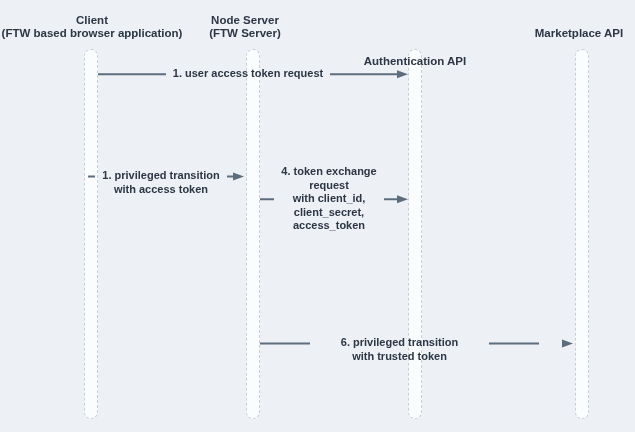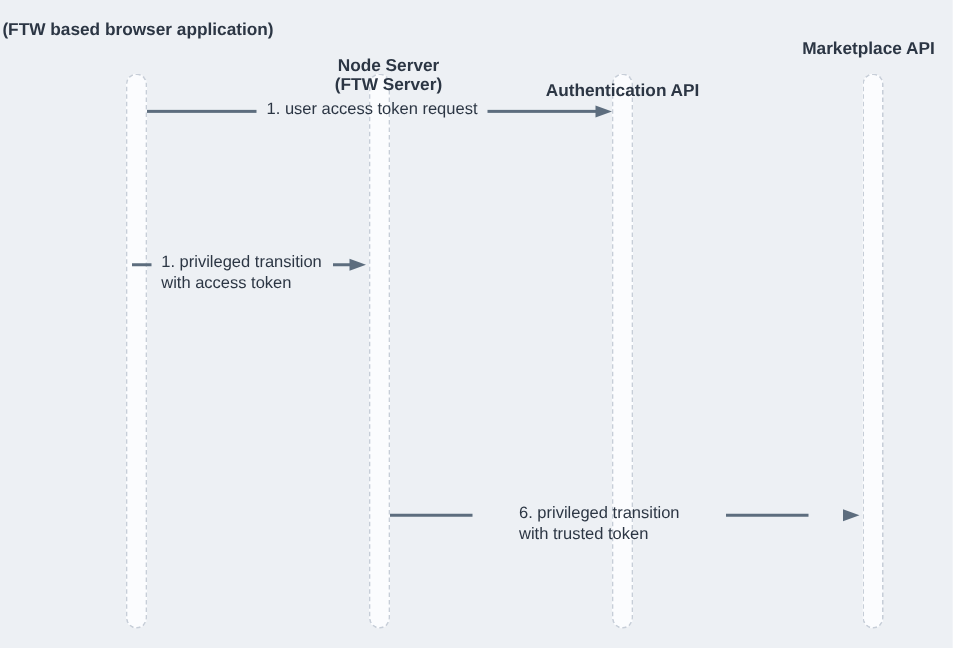--- a/index.html
+++ b/index.html
@@ -30,32 +30,32 @@
   
   .participant{
     position:absolute;transform:translateX(-50%);
     text-align:center;color:var(--text);
     font-weight:bold;font-size:11.5px;line-height:13px;
     white-space:nowrap;
   }
   .p-two{top:14px;}
   .p-one{top:27px;}
   .p-client{left:92px;}
-  .p-node{left:259px;margin-top:24px;}
+  .p-node{left:245px;}
   .p-auth{left:415px;margin-top:28px;}
   .p-market{left:579px;text-align:right;}
   
   .msg{
     position:absolute;display:flex;align-items:center;
     transform:translateY(-50%);
   }
   .seg{flex:1;height:2px;background:var(--arrow);min-width:4px;}
   .mlabel{
-    flex:none;margin:17px 7px;white-space:pre-line;
-    font-size:11px;line-height:13.5px;color:var(--text);
+    flex:none;margin:17px 7px;white-space:pre-line;text-align:center;
+    font-size:11px;line-height:13.5px;color:var(--text);font-weight:bold;
   }
   .align-first .mlabel{transform:translateY(6.75px);}
   .ah-r{flex:none;width:0;height:0;border-top:4px solid transparent;
     border-bottom:4px solid transparent;border-left:11px solid var(--arrow);
     margin-left:-1px;}
   .ah-l{flex:none;width:0;height:0;border-top:4px solid transparent;
     border-bottom:4px solid transparent;border-right:11px solid var(--arrow);
     margin-right:-1px;}
   .msg1{left:98px;width:310px;top:74px;}
   .msg2{left:98px;width:310px;top:105px;}
@@ -68,20 +68,21 @@
 <body>
 
 <div class="canvas">
 
   <div class="lifeline ll-client"></div>
   <div class="lifeline ll-node"></div>
   <div class="lifeline ll-auth"></div>
   <div class="lifeline ll-market"></div>
 
   <div class="participant p-two p-client">
+    <div>Client</div>
     <div>(FTW based browser application)</div>
   </div>
   <div class="participant p-two p-node">
     <div>Node Server</div>
     <div>(FTW Server)</div>
   </div>
   <div class="participant p-one p-auth">
     <div>Authentication API</div>
   </div>
   <div class="participant p-one p-market">
@@ -97,20 +98,30 @@
 
 
   <div class="msg msg3 align-first">
     <div class="seg"></div>
     <div class="mlabel">1. privileged transition
 with access token</div>
     <div class="seg"></div>
     <div class="ah-r"></div>
   </div>
 
+  <div class="msg msg4">
+    <div class="seg"></div>
+    <div class="mlabel">4. token exchange
+request
+with client_id,
+client_secret,
+access_token</div>
+    <div class="seg"></div>
+    <div class="ah-r"></div>
+  </div>
 
 
   <div class="msg msg6 align-first">
     <div class="seg"></div>
     <div class="mlabel">6. privileged transition
 with trusted token</div>
     <div class="seg"></div>
     <div class="ah-r"></div>
   </div>
 

